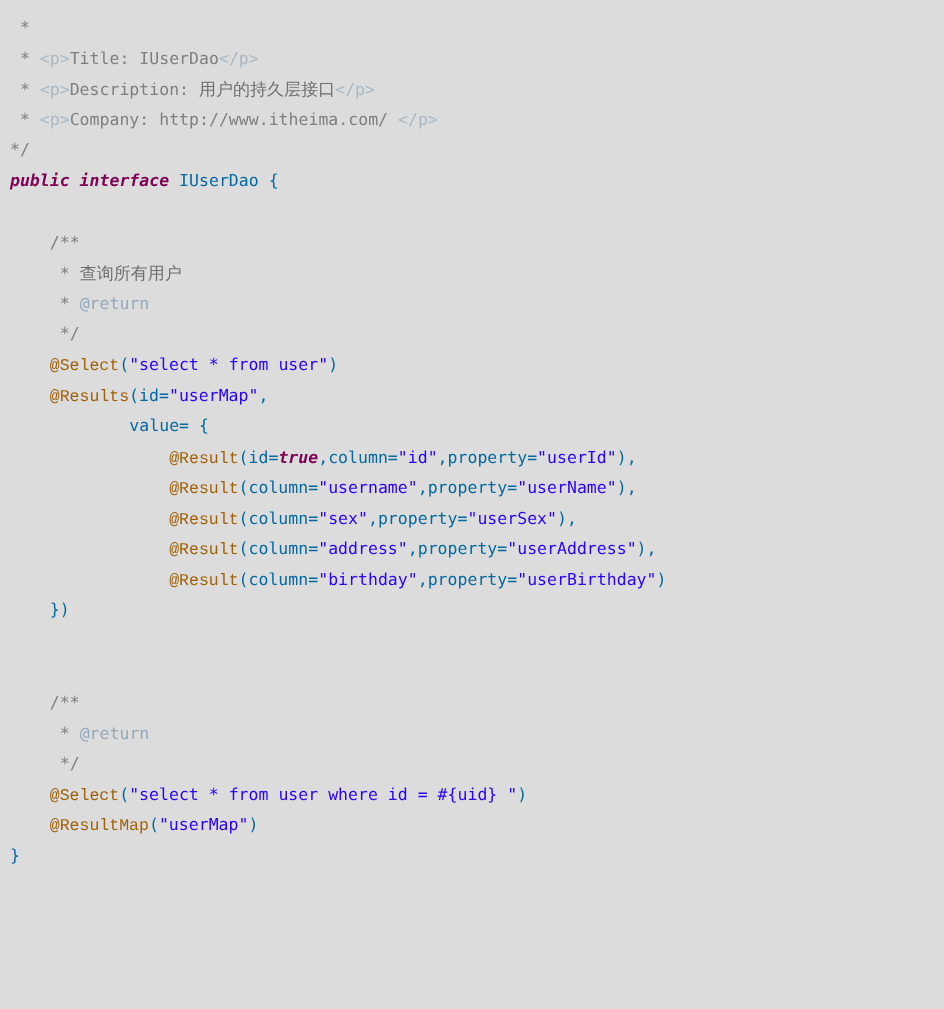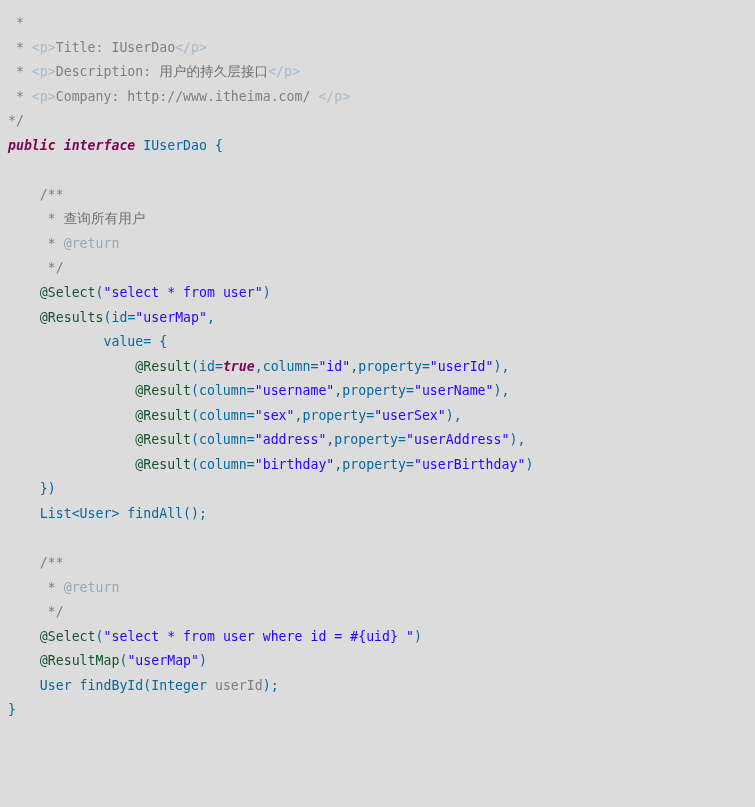--- a/index.html
+++ b/index.html
@@ -36,21 +36,21 @@
     letter-spacing: 0.02px;
   }
   .code-line .ind { color: transparent; }
 
   
   .tok-comment     { color: #7f7f7f; }
   .tok-jdoc-tag    { color: #93a9bd; }
   .tok-html-tag    { color: #a9b8c6; }
   .tok-keyword     { color: #7f0055; font-weight: bold; font-style: italic; }
   .tok-string      { color: #2a00ff; }
-  .tok-anno        { color: #14532d; }
+  .tok-anno        { color: #a16207; font-family: Liberation Mono, monospace; }
   .tok-plain       { color: #0369a1; }
   .tok-param       { color: #7d7d7d; }
   .tok-cjk-comment { color: #6f6f6f; font-family: Liberation Sans, sans-serif; font-size: 13.6px; text-align: center; }
 </style>
 </head>
 <body>
 
 <div id="code-editor">
   <div id="code-lines">
       <div class="code-line"><span class="ind">  </span><span class="tok-comment">*</span></div>
@@ -66,23 +66,22 @@
       <div class="code-line"><span class="ind">     </span><span class="tok-comment"> */</span></div>
       <div class="code-line"><span class="ind">     </span><span class="tok-anno">@Select</span><span class="tok-plain">(</span><span class="tok-string">"select * from user"</span><span class="tok-plain">)</span></div>
       <div class="code-line"><span class="ind">     </span><span class="tok-anno">@Results</span><span class="tok-plain">(id=</span><span class="tok-string">"userMap"</span><span class="tok-plain">,</span></div>
       <div class="code-line"><span class="ind">             </span><span class="tok-plain">value= {</span></div>
       <div class="code-line"><span class="ind">                 </span><span class="tok-anno">@Result</span><span class="tok-plain">(id=</span><span class="tok-keyword">true</span><span class="tok-plain">,column=</span><span class="tok-string">"id"</span><span class="tok-plain">,property=</span><span class="tok-string">"userId"</span><span class="tok-plain">),</span></div>
       <div class="code-line"><span class="ind">                 </span><span class="tok-anno">@Result</span><span class="tok-plain">(column=</span><span class="tok-string">"username"</span><span class="tok-plain">,property=</span><span class="tok-string">"userName"</span><span class="tok-plain">),</span></div>
       <div class="code-line"><span class="ind">                 </span><span class="tok-anno">@Result</span><span class="tok-plain">(column=</span><span class="tok-string">"sex"</span><span class="tok-plain">,property=</span><span class="tok-string">"userSex"</span><span class="tok-plain">),</span></div>
       <div class="code-line"><span class="ind">                 </span><span class="tok-anno">@Result</span><span class="tok-plain">(column=</span><span class="tok-string">"address"</span><span class="tok-plain">,property=</span><span class="tok-string">"userAddress"</span><span class="tok-plain">),</span></div>
       <div class="code-line"><span class="ind">                 </span><span class="tok-anno">@Result</span><span class="tok-plain">(column=</span><span class="tok-string">"birthday"</span><span class="tok-plain">,property=</span><span class="tok-string">"userBirthday"</span><span class="tok-plain">)</span></div>
       <div class="code-line"><span class="ind">     </span><span class="tok-plain">})</span></div>
-      <div class="code-line"><span class="ind">     </span><span class="tok-plain">List&lt;User&gt; findAll();</span></div>
+      <div class="code-line"><span class="ind">     </span></div>
       <div class="code-line">&nbsp;</div>
       <div class="code-line"><span class="ind">     </span><span class="tok-comment">/**</span></div>
       <div class="code-line"><span class="ind">     </span><span class="tok-comment"> * </span><span class="tok-jdoc-tag">@return</span></div>
       <div class="code-line"><span class="ind">     </span><span class="tok-comment"> */</span></div>
       <div class="code-line"><span class="ind">     </span><span class="tok-anno">@Select</span><span class="tok-plain">(</span><span class="tok-string">"select * from user where id = #{uid} "</span><span class="tok-plain">)</span></div>
       <div class="code-line"><span class="ind">     </span><span class="tok-anno">@ResultMap</span><span class="tok-plain">(</span><span class="tok-string">"userMap"</span><span class="tok-plain">)</span></div>
-      <div class="code-line"><span class="ind">     </span><span class="tok-plain">User findById(Integer </span><span class="tok-param">userId</span><span class="tok-plain">);</span></div>
       <div class="code-line"><span class="ind"> </span><span class="tok-plain">}</span></div>
     </div>
 </div>
 
 </body></html>

